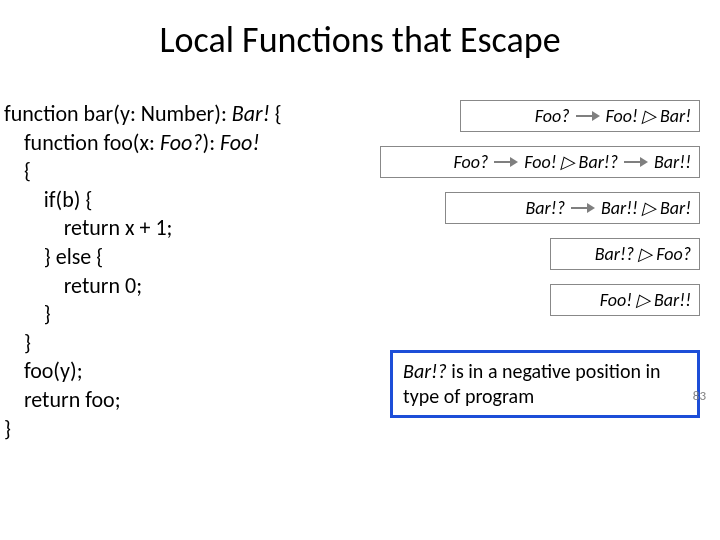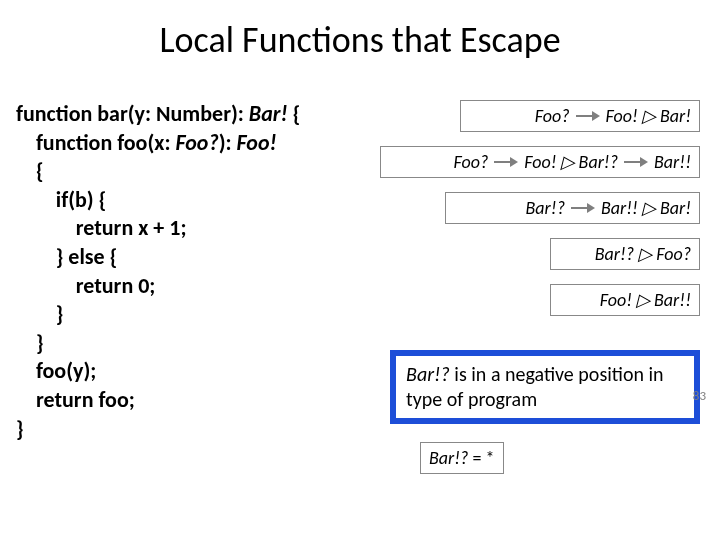--- a/index.html
+++ b/index.html
@@ -23,26 +23,25 @@
     top: 18px;
     left: 0;
     width: 720px;
     text-align: center;
     font-size: 36px;
     font-weight: 400;
   }
   .code {
     position: absolute;
     top: 100px;
-    left: 16px;
+    left: 4px;
     width: 360px;
     font-size: 22px;
     line-height: 1.3;
     white-space: pre;
-    font-weight: bold;
   }
   .code .i { font-style: italic; }
   .right {
     position: absolute;
     top: 100px;
     left: 400px;
     width: 300px;
   }
   .rule {
     display: flex;
@@ -76,21 +75,21 @@
     position: absolute;
     right: 0;
     top: 0;
     width: 0;
     height: 0;
     border-left: 8px solid #7f7f7f;
     border-top: 5px solid transparent;
     border-bottom: 5px solid transparent;
   }
   .note-box {
-    border: 6px solid #1d4ed8;
+    border: 3px solid #1d4ed8;
     padding: 6px 10px;
     font-size: 20px;
     line-height: 1.25;
     background: #fff;
   }
   .note-box .i { font-style: italic; }
   .small-box {
     border: 1px solid #888;
     padding: 4px 8px;
     font-size: 18px;
@@ -154,23 +153,18 @@
     </div>
 
     <div class="rule" style="margin-left:150px; margin-bottom:34px;">
       <span class="txt">Foo!  ▷  Bar!!</span>
     </div>
 
     <div class="note-box" style="margin-left:-10px; margin-bottom:18px;">
       <span class="i">Bar!?</span><span> is in a negative position in type of program</span>
     </div>
 
-    <div style="margin-left:20px;">
-      <span class="small-box">
-        <span class="i">Bar!?</span><span> = *</span>
-      </span>
-    </div>
 
   </div>
 
   <div class="pagenum">83</div>
 
 </div>
 
 </body></html>

